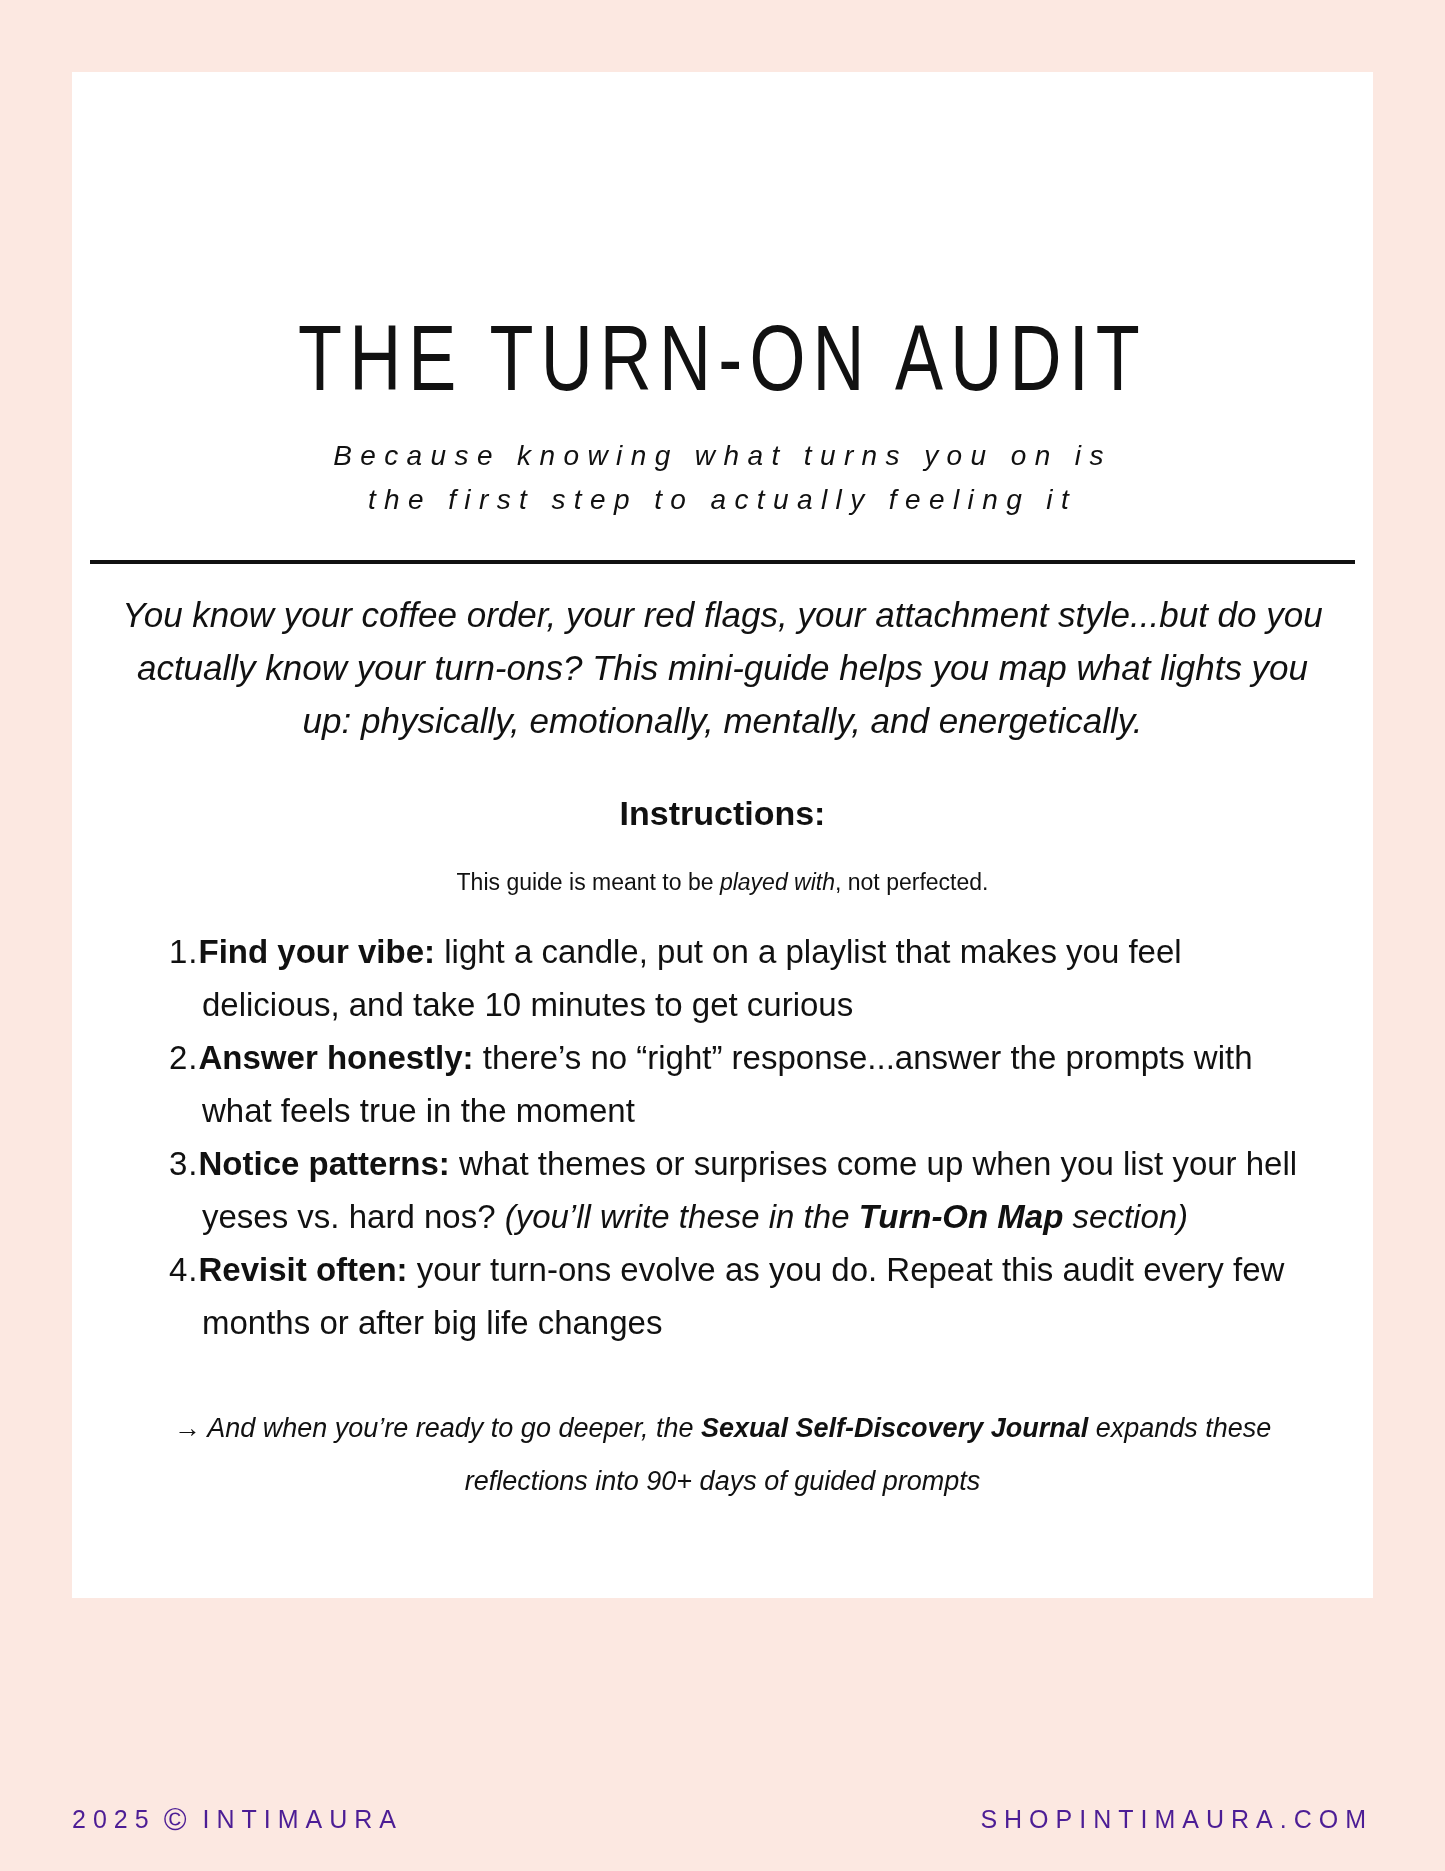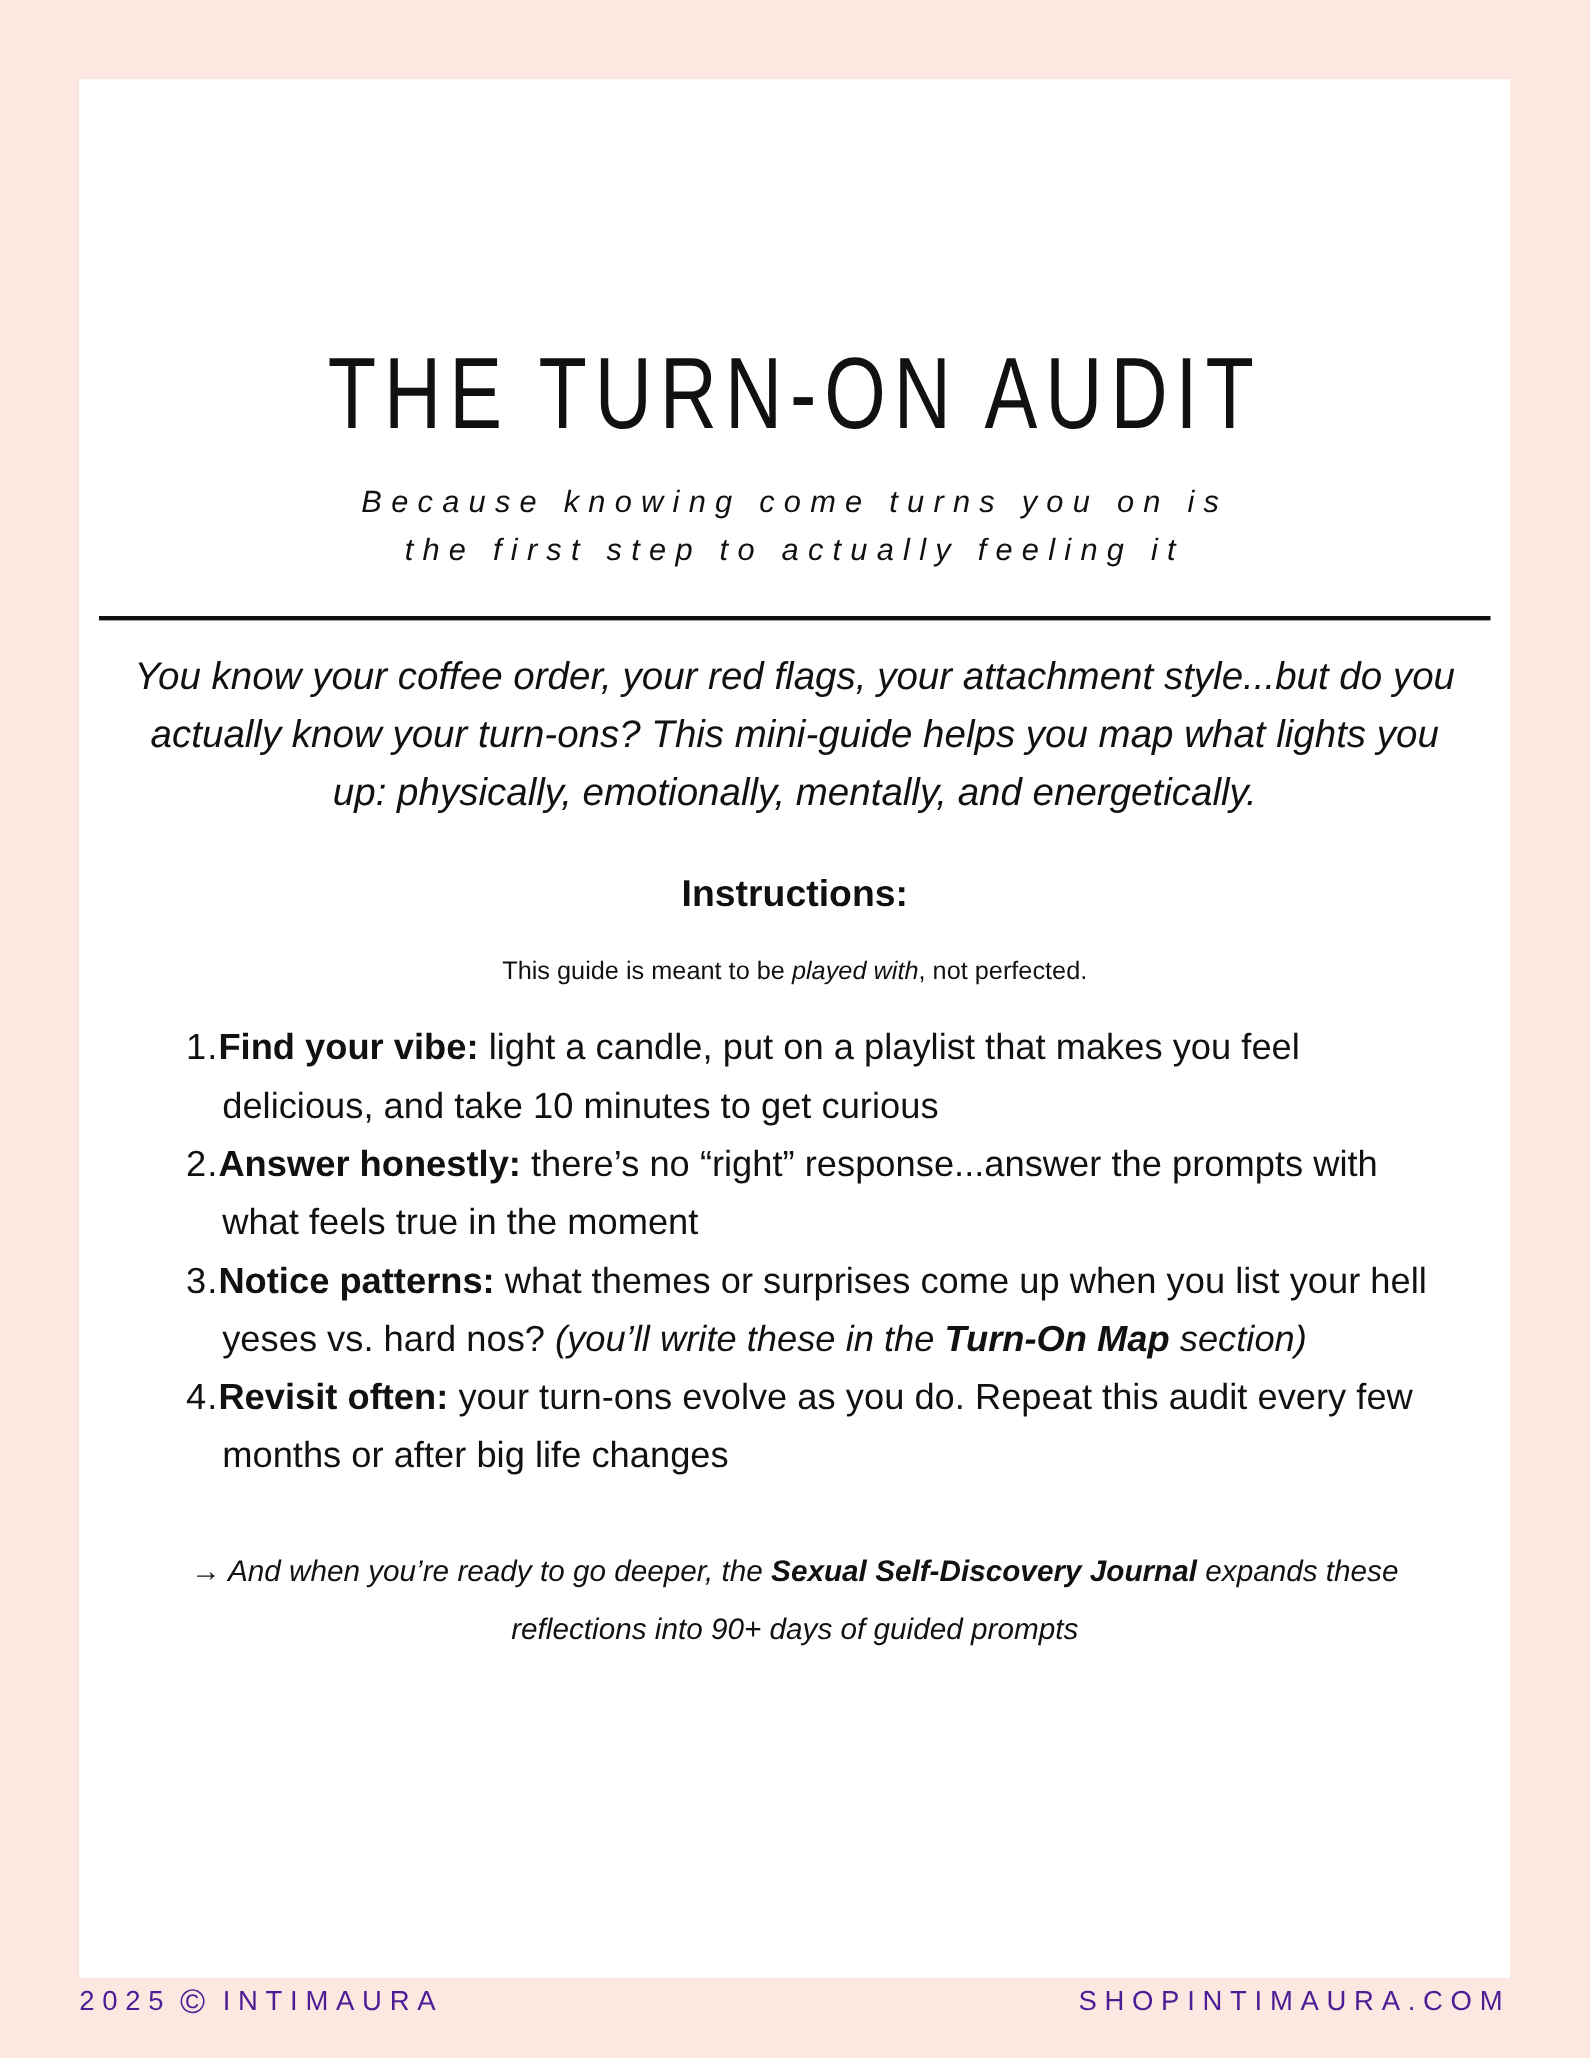--- a/index.html
+++ b/index.html
@@ -13,21 +13,21 @@
     width: 1445px;
     height: 1871px;
     background: #fce8e1;
     overflow: hidden;
   }
   .card {
     position: absolute;
     left: 72px;
     top: 72px;
     width: 1301px;
-    height: 1726px;
+    height: 1526px;
     background: #ffffff;
   }
   .title {
     margin: 250px 0 0 0;
     text-align: center;
     font-size: 72px;
     line-height: 72px;
     font-weight: 400;
     letter-spacing: 0.10em;
     transform: scaleY(1.28);
@@ -108,21 +108,21 @@
 </style>
 </head>
 <body>
 
 <div class="page">
   <div class="card">
 
     <h1 class="title">THE TURN-ON AUDIT</h1>
 
     <div class="subtitle">
-      <div>Because knowing come turns you on is</div>
+      <div>Because knowing what turns you on is</div>
       <div>the first step to actually feeling it</div>
     </div>
 
     <hr class="divider">
 
     <p class="intro">You know your coffee order, your red flags, your attachment style...but do you actually know your turn-ons? This mini-guide helps you map what lights you up: physically, emotionally, mentally, and energetically.</p>
 
     <h2 class="instructions-heading">Instructions:</h2>
 
     <p class="lead"><span>This guide is meant to be </span><em>played with</em><span>, not perfected.</span></p>

